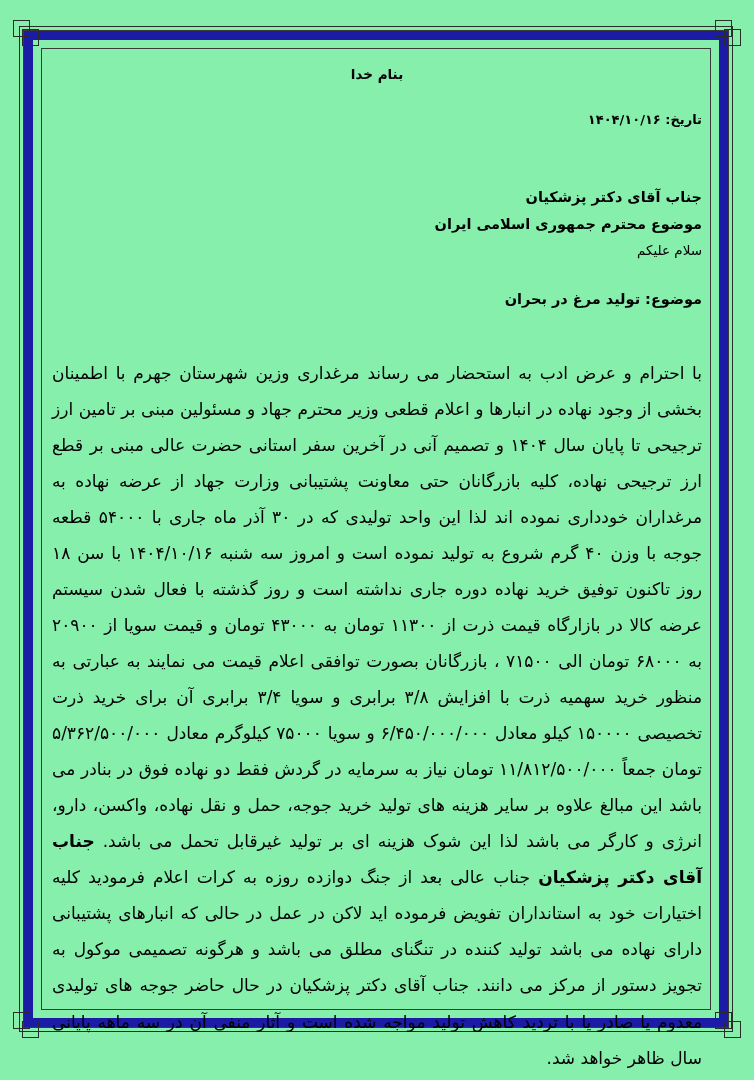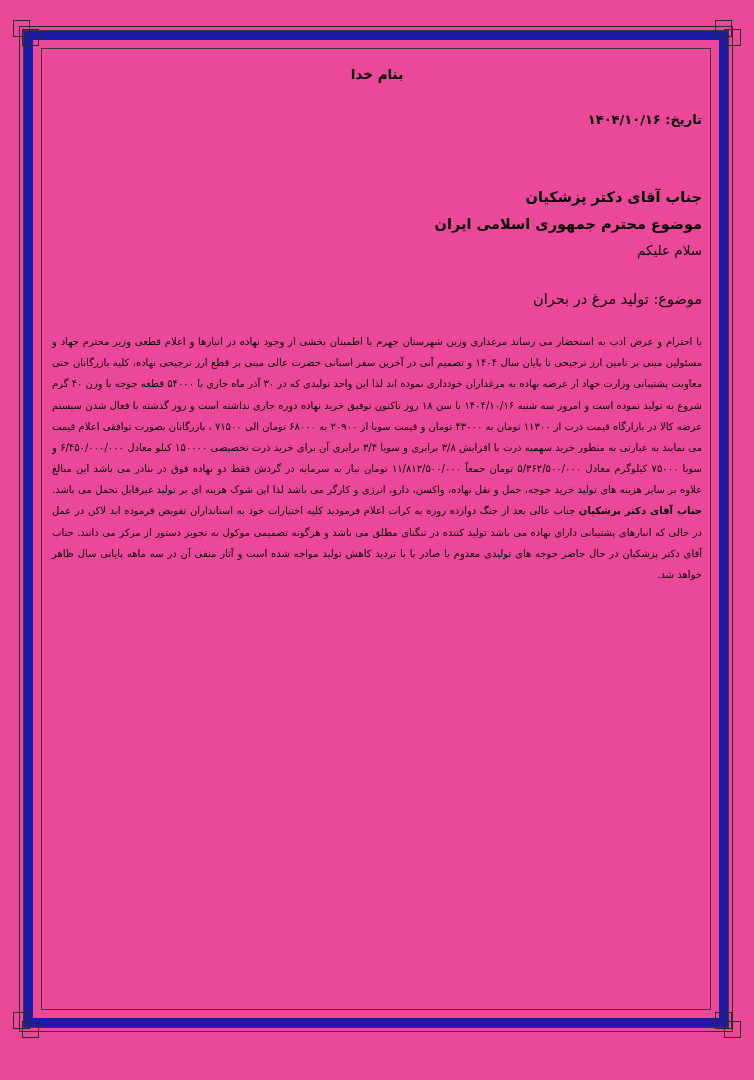--- a/index.html
+++ b/index.html
@@ -14,21 +14,21 @@
     overflow: hidden;
     font-family: "DejaVu Sans", "Liberation Sans", sans-serif;
     color: #000000;
     position: relative;
   }
 
   
   .page {
     position: absolute;
     inset: 0;
-    background: #ec4899;
+    background: #86efac;
   }
 
   
   .frame-outer {
     position: absolute;
     left: 19px;
     top: 26px;
     width: 714px;
     height: 1006px;
     border: 1px solid #2b2b2b;
@@ -122,27 +122,27 @@
     text-align: right;
   }
   .addressee .greet {
     font-weight: normal;
     font-size: 13.5px;
     text-align: right;
   }
 
   .subject {
     margin-top: 28px;
-    font-weight: normal;
+    font-weight: bold;
     font-size: 14.5px;
   }
 
   .body-text {
-    margin-top: 24px;
-    font-size: 10px;
+    margin-top: 48px;
+    font-size: 17px;
     line-height: 2.12;
     text-align: justify;
     text-justify: inter-word;
     direction: rtl;
   }
   .body-text p { margin: 0; }
   .body-text b { font-weight: bold; }
 </style>
 </head>
 <body>

